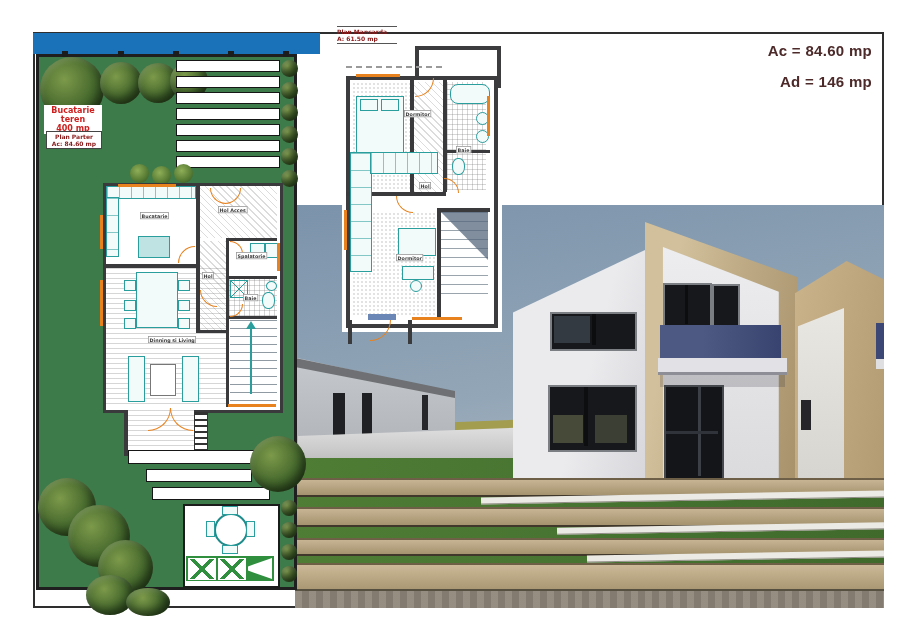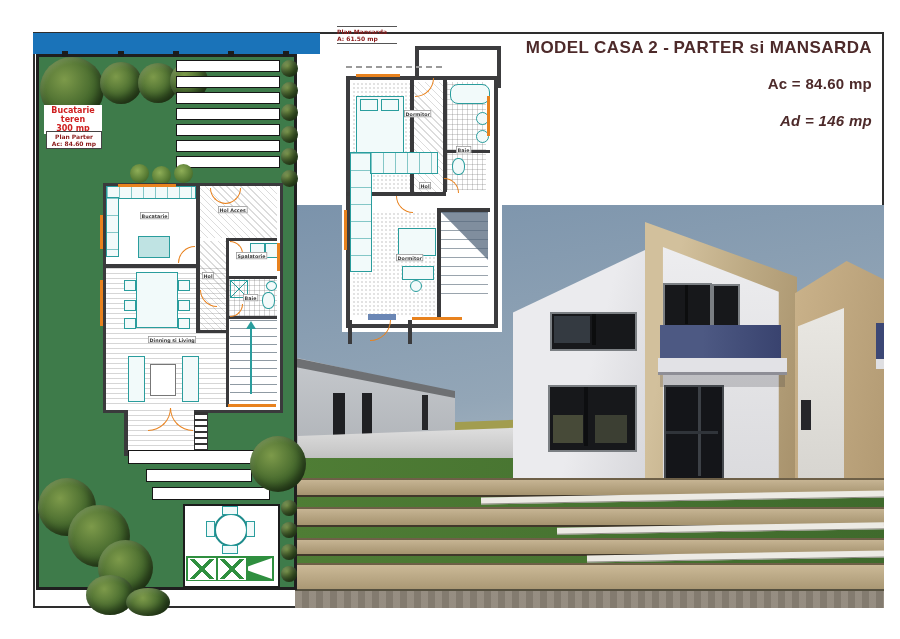--- a/index.html
+++ b/index.html
@@ -106,25 +106,22 @@
     <div class="curb" style="left:186px;top:289px;width:403px;"></div>
     <div class="a wood" style="left:0;top:302px;width:589px;height:16px;"></div>
     <div class="curb" style="left:262px;top:320px;width:327px;"></div>
     <div class="a wood" style="left:0;top:333px;width:589px;height:14px;"></div>
     <div class="curb" style="left:292px;top:348px;width:297px;"></div>
     <div class="a wood" style="left:0;top:358px;width:589px;height:28px;background:linear-gradient(180deg,#cbb997,#a5936f);"></div>
     <div class="a" style="left:0;top:384px;width:589px;height:19px;background:#8e8578 repeating-linear-gradient(90deg,rgba(255,255,255,.07) 0 7px,rgba(0,0,0,.08) 7px 14px);border-top:2px solid #55503f;"></div>
   </div>
 
   <div class="a" style="left:520px;top:38px;width:352px;text-align:right;">
-    <div class="title-line1">
-      <span style="margin-right:4px;">MODEL CASA 2 -</span><span class="title-sub">PARTER si MANSARDA</span>
-    </div>
-    <div class="title-line2" style="margin-top:17px;">Ac = 84.60 mp</div>
-    <div class="title-line2" style="margin-top:20px;font-style:italic;">Ad = 146 mp</div>
+    <div class="title-line2" style="margin-top:4px;">Ac = 84.60 mp</div>
+    <div class="title-line2" style="margin-top:14px;">Ad = 146 mp</div>
   </div>
 
   <div>
 
     <div class="a" style="left:33px;top:33px;width:287px;height:21px;background:#1a73b9;"></div>
 
     <div class="a" style="left:36px;top:54px;width:255px;height:530px;background:#3e7b4a;border:3px solid #1f1f1f;"></div>
 
     <div class="a" style="left:62px;top:51px;width:6px;height:6px;background:#1c1c1c;"></div>
     <div class="a" style="left:118px;top:51px;width:6px;height:6px;background:#1c1c1c;"></div>
@@ -147,21 +144,21 @@
 
     <div class="tree" style="left:281px;top:60px;width:17px;height:17px;"></div>
     <div class="tree" style="left:281px;top:82px;width:17px;height:17px;"></div>
     <div class="tree" style="left:281px;top:104px;width:17px;height:17px;"></div>
     <div class="tree" style="left:281px;top:126px;width:17px;height:17px;"></div>
     <div class="tree" style="left:281px;top:148px;width:17px;height:17px;"></div>
     <div class="tree" style="left:281px;top:170px;width:17px;height:17px;"></div>
 
     <div class="redlbl" style="left:44px;top:105px;width:58px;padding:1px 0;">
       <div>Bucatarie teren</div>
-      <div>300 mp</div>
+      <div>400 mp</div>
     </div>
     <div class="a" style="left:46px;top:131px;width:54px;background:#fff;border:1px solid #444;text-align:center;padding:1px 0;">
       <div class="drlbl">Plan Parter</div>
       <div class="drlbl">Ac: 84.60 mp</div>
     </div>
 
     <div class="bush" style="left:130px;top:164px;width:19px;height:19px;"></div>
     <div class="bush" style="left:152px;top:166px;width:19px;height:19px;"></div>
     <div class="bush" style="left:174px;top:164px;width:19px;height:19px;"></div>
 

